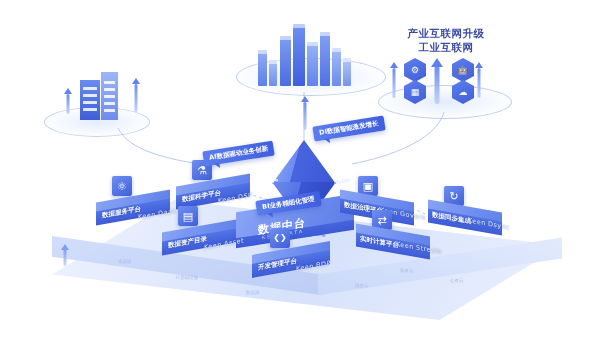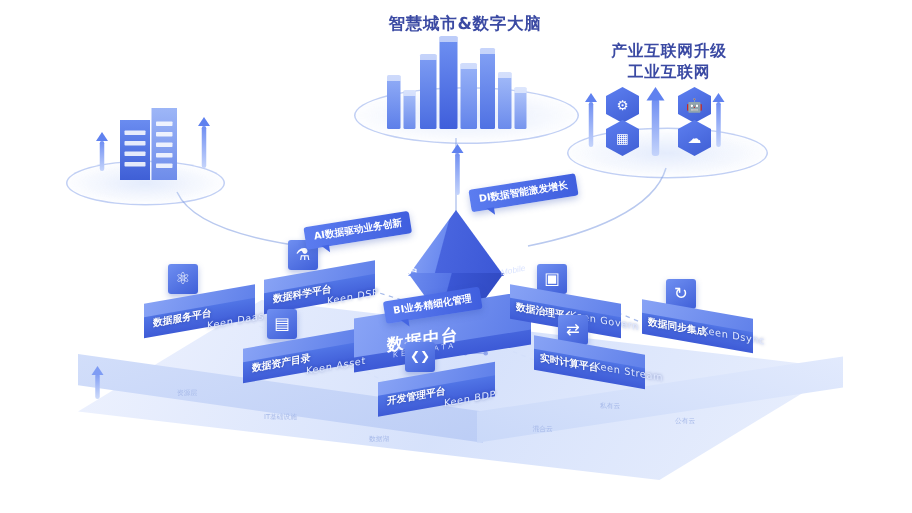--- a/index.html
+++ b/index.html
@@ -179,21 +179,20 @@
   <div class="uarrow" style="left:63px;top:88px;width:9px;height:26px;">
     <div class="shaft" style="top:6px;height:20px;"></div>
       <div class="head" style="top:0;"></div>
   </div>
   <div class="uarrow" style="left:131px;top:78px;width:9px;height:34px;">
     <div class="shaft" style="top:6px;height:28px;"></div>
       <div class="head" style="top:0;"></div>
   </div>
 
   <div class="pad" id="pad-city"></div>
-  <div class="topLabel" id="lbl-city">智慧城市&amp;数字大脑</div>
   <div class="abs" style="left:256px;top:22px;width:100px;height:60px;">
     <div class="bar" style="left:2px;top:28px;width:9px;height:36px;background:linear-gradient(180deg,#93aef7,#5d7fe9);">
         <i class="top"></i>
       </div>
     <div class="bar" style="left:13px;top:38px;width:8px;height:26px;background:linear-gradient(180deg,#a9c0f9,#6e8dec);">
         <i class="top"></i>
       </div>
     <div class="bar" style="left:24px;top:14px;width:11px;height:50px;background:linear-gradient(180deg,#7f9ef4,#4a6ce0);">
         <i class="top"></i>
       </div>

